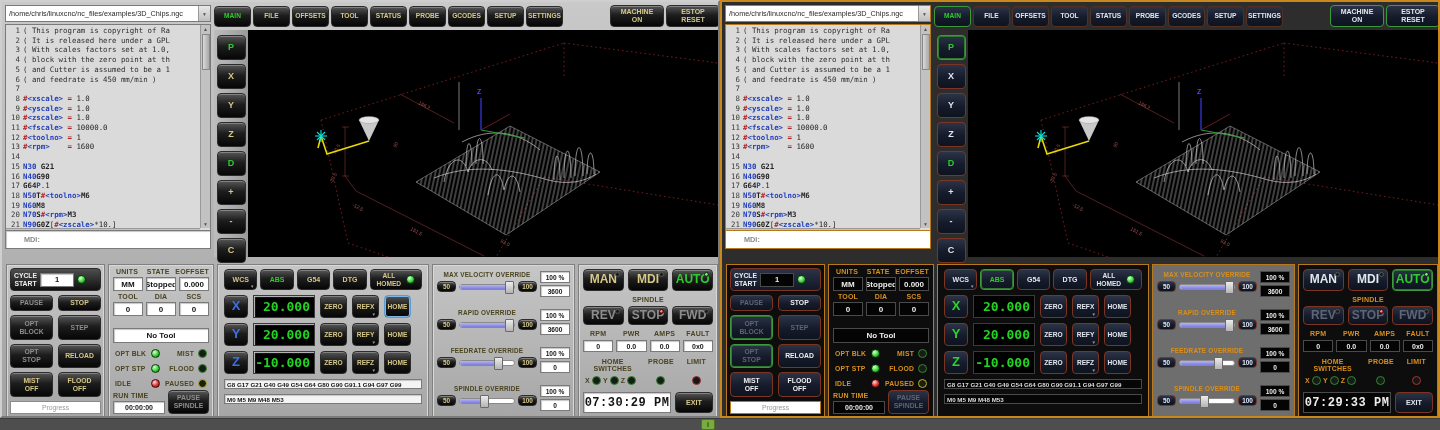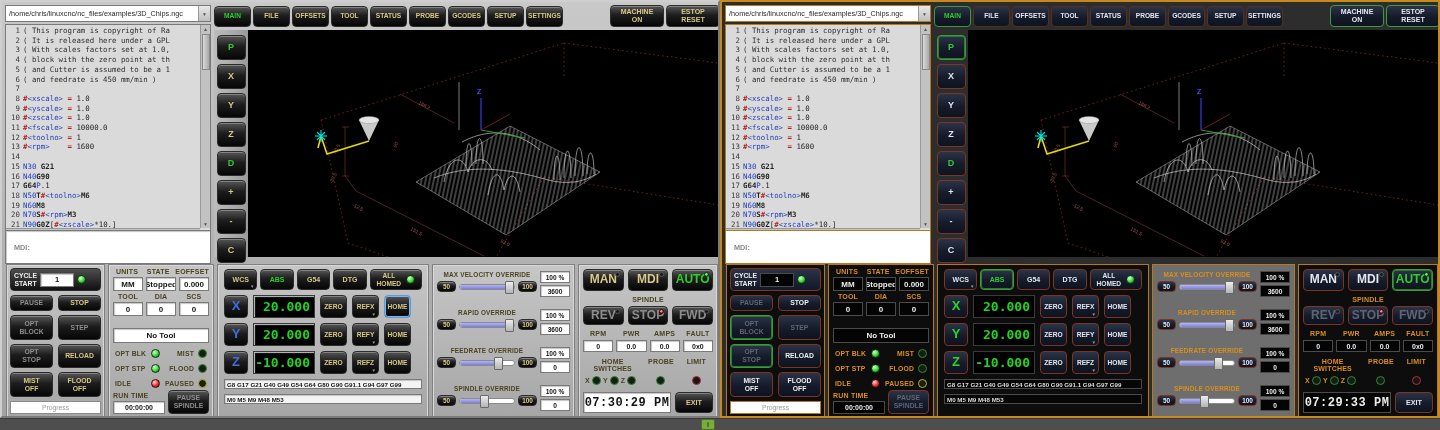--- a/index.html
+++ b/index.html
@@ -45,29 +45,29 @@
   
   .filebar{position:absolute;left:3px;top:3px;width:206px;height:17px;background:#fff;border:1px solid #7a7a7a;display:flex;align-items:center}
   .dark .filebar{border-color:#b8791d}
   .fptext{flex:1;font-size:7.3px;color:#2a2a2a;padding-left:3px;white-space:nowrap;overflow:hidden}
   .fparrow{width:12px;height:100%;display:flex;align-items:center;justify-content:center;font-size:5px;color:#555;background:linear-gradient(180deg,#e8e8e8,#bfbfbf);border-left:1px solid #999}
   .codebox{position:absolute;left:3px;top:22px;width:206px;height:215px;background:#dadada;border:1px solid #7a7a7a}
   .dark .codebox{border-color:#b8791d}
   .codelines{position:absolute;left:0;top:1px;right:10px;bottom:10px;overflow:hidden;font-family:"DejaVu Sans Mono",monospace;font-size:7.4px;line-height:9.7px}
   .code-line{white-space:pre}
   .ln{display:inline-block;width:14px;text-align:right;margin-right:3px;color:#3a3a3a}
-  .c-c{color:#2e2e2e}.c-k{color:#222}.c-r{color:#b22222;font-weight:bold}.c-b{color:#2240bb;font-weight:normal}.c-g{color:#1f1f1f;font-weight:bold}
+  .c-c{color:#2e2e2e}.c-k{color:#222}.c-r{color:#b22222;font-weight:bold}.c-b{color:#2240bb;font-weight:bold}.c-g{color:#1f1f1f;font-weight:bold}
   .vscroll{position:absolute;right:0;top:0;bottom:10px;width:10px;background:#c2c2c2;border-left:1px solid #999;display:flex;flex-direction:column;align-items:center;font-size:5px;color:#555}
   .vthumb{width:8px;height:36px;background:linear-gradient(90deg,#d9d9d9,#a8a8a8);border:1px solid #888;margin-top:1px}
   .sarr{line-height:8px}
   .vscroll .send{margin-top:auto}
   .hscroll{position:absolute;left:0;bottom:0;right:10px;height:10px;background:#c2c2c2;border-top:1px solid #999;display:flex;align-items:center;font-size:5px;color:#555}
   .hthumb{height:7px;width:120px;background:linear-gradient(180deg,#d9d9d9,#a8a8a8);border:1px solid #888;margin-left:2px}
   .hscroll .hend{margin-left:auto}
-  .mdibox{position:absolute;left:3px;top:228px;width:206px;height:34px;justify-content:flex-start;padding-left:8px;font-size:7.3px;color:#8a8a8a!important;background:#fff!important}
+  .mdibox{position:absolute;left:3px;top:228px;width:206px;height:19px;justify-content:flex-start;padding-left:18px;font-size:7.3px;color:#8a8a8a!important;background:#fff!important}
   .dark .mdibox{border-color:#b8791d}
 
   
   .tabstrip{position:absolute;left:212px;top:2px;width:506px;height:24px;display:flex;align-items:center;gap:2px}
   .tab{flex:0 0 37px;height:21px;font-size:6.6px}
   .dark .tab{border-color:#56301f}
   .tab.active{color:#2ecc2e}
   .dark .tab.active{border-color:#3c9a3c}
   .mbtn{width:54px;height:22px;font-size:7px;color:#2ecc2e;flex-direction:column}
   .mbtn.mon{margin-left:auto}

